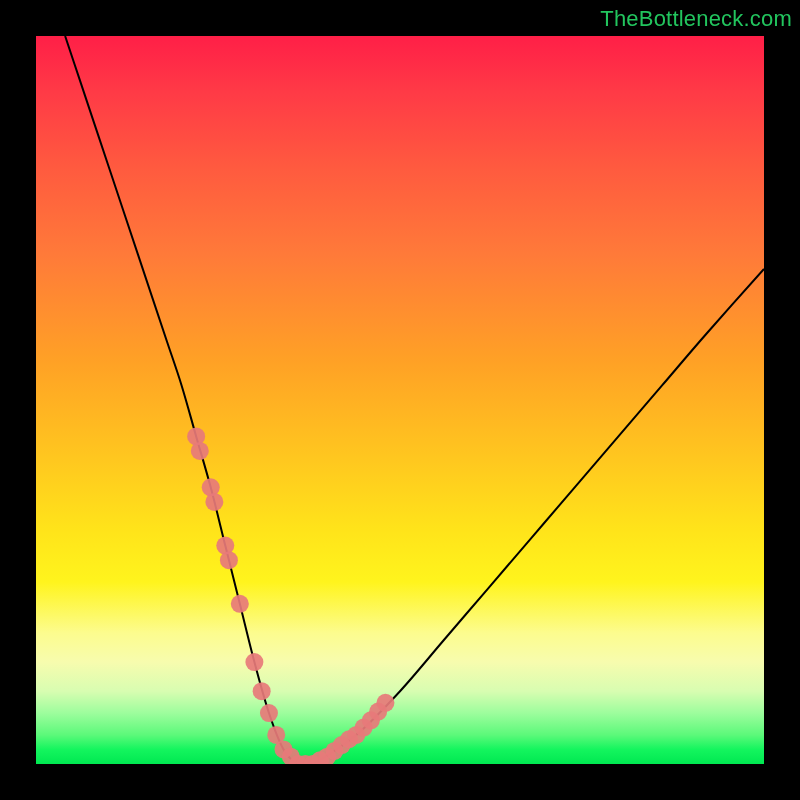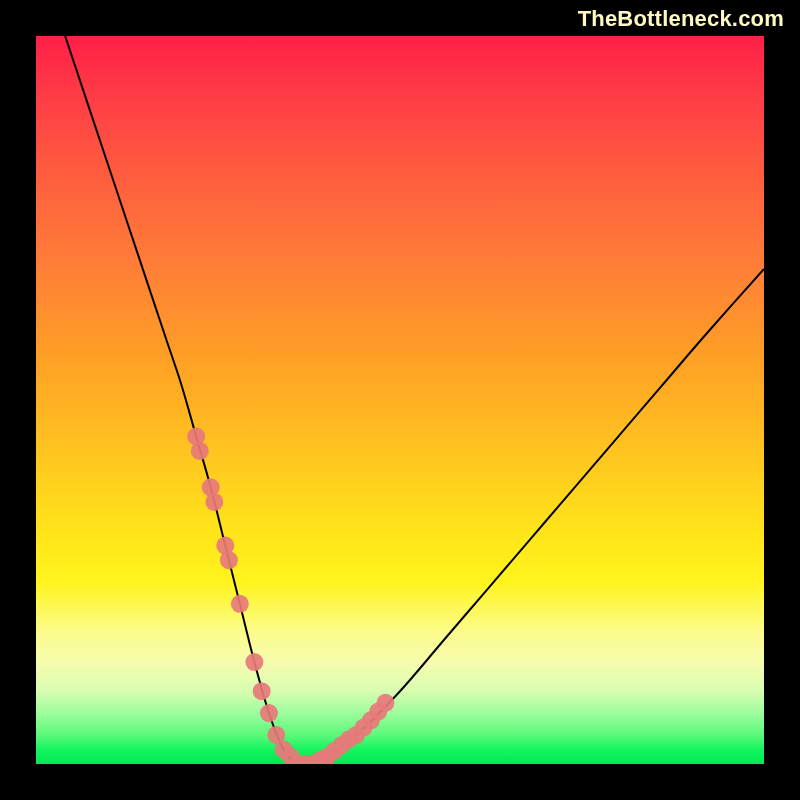--- a/index.html
+++ b/index.html
@@ -41,24 +41,24 @@
       #d8fdb1 90%,
       #9dfd9d 93%,
       #5cf97a 96%,
       #14f55e 98%,
       #00e851 100%
     );
   }
   .watermark {
     position: absolute;
     top: 6px;
-    right: 16px;
-    color: #fef9c3;
+    right: 8px;
+    color: #22c55e;
     font-size: 22px;
-    font-weight: 700;
+    font-weight: 400;
     letter-spacing: 0.2px;
     user-select: none;
   }
   svg.curve {
     position: absolute;
     top: 0;
     left: 0;
     width: 728px;
     height: 728px;
   }

